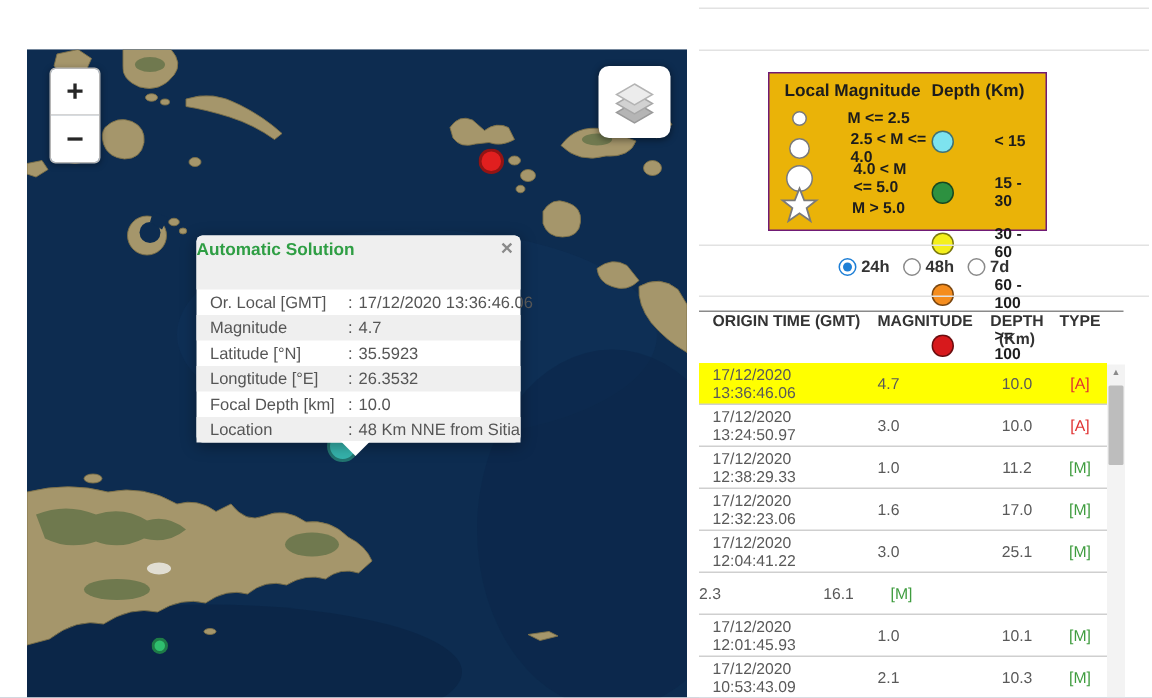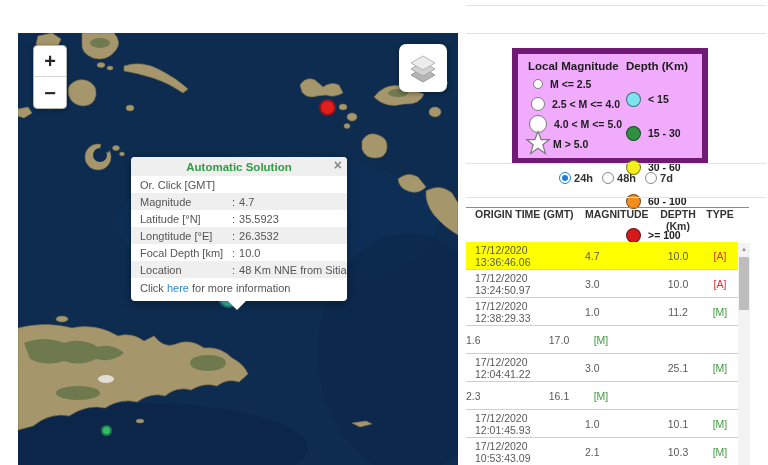--- a/index.html
+++ b/index.html
@@ -19,43 +19,43 @@
   .zoomctrl button{display:block;width:32px;height:31px;background:#fff;border:none;font:700 20px/30px "Liberation Sans",sans-serif;
             color:#262626;cursor:pointer;padding:0;}
   .zoomctrl button:first-child{border-bottom:1px solid #d5d5d5;}
   .layersctrl{position:absolute;left:381px;top:11px;width:48px;height:48px;background:#fff;border-radius:7px;
             box-shadow:0 1px 5px rgba(0,0,0,.45);display:flex;align-items:center;justify-content:center;cursor:pointer;}
 
   
   .popup{position:absolute;left:113px;top:124px;width:216px;background:#fff;border-radius:4px;
          box-shadow:0 2px 10px rgba(0,0,0,.35);font-size:11px;color:#555;z-index:5;}
   .popup-close{position:absolute;right:5px;top:1px;font:700 14px/14px "Liberation Sans",sans-serif;color:#8a8a8a;cursor:pointer;}
-  .popup-title{background:#efefef;text-align:center;font-weight:700;font-size:11.5px;padding:4px 0 3px 0;
+  .popup-title{background:#efefef;font-weight:700;font-size:11.5px;padding:4px 0 20px 0;
                border-radius:4px 4px 0 0;}
   .prow{display:flex;padding:2.5px 9px;}
   .prow:nth-child(even){background:#efefef;}
   .prow .plabel{width:92px;flex:none;}
   .prow .pval{flex:1;white-space:nowrap;}
   .pcolon{margin-right:4px;}
   .popup-more{padding:4px 9px 7px 9px;}
   .popup-more a{text-decoration:none;cursor:pointer;}
   .popup-tail{position:absolute;left:96px;bottom:-9px;width:0;height:0;
               border-left:10px solid transparent;border-right:10px solid transparent;border-top:10px solid #fff;}
 
   
   .panel{position:absolute;left:466px;top:0;width:302px;height:465px;background:#fff;}
   .pdivider{position:absolute;left:0;width:300px;height:0;border-top:1px solid #e2e2e2;}
   .panel-title{position:absolute;left:0;top:11px;width:300px;text-align:center;font-size:12.5px;font-weight:700;color:#333;}
 
-  .legendbox{position:absolute;left:46px;top:48px;width:184px;height:104px;border:6px solid #701a75;background:#f0abfc;}
+  .legendbox{position:absolute;left:46px;top:48px;width:184px;height:104px;border:1px solid #701a75;background:#eab308;}
   .legend-title{font-size:11.5px;font-weight:700;color:#1c1c1c;margin-bottom:4px;}
   .lcol{position:absolute;top:6px;}
   .lcol.mag{left:10px;width:95px;}
   .lcol.dep{left:108px;width:72px;}
-  .litem{display:flex;align-items:center;color:#1c1c1c;font-size:10.5px;font-weight:600;}
+  .litem{display:flex;align-items:center;color:#1c1c1c;font-size:10.5px;font-weight:600;gap:20px;}
   .lcol.mag .litem{margin-bottom:5px;height:15px;}
   .lcol.dep .litem{margin-bottom:3.5px;height:14px;margin-top:20px;}
   .mcircle{border-radius:50%;background:#fff;border:1px solid #7a7a7a;flex:none;margin-right:7px;box-sizing:border-box;}
   .mc1{width:10px;height:10px;margin-left:5px;}
   .mc2{width:14px;height:14px;margin-left:3px;}
   .mc3{width:18px;height:18px;margin-left:1px;}
   .dcircle{width:15px;height:15px;border-radius:50%;border:1px solid rgba(0,0,0,.5);flex:none;margin-right:7px;box-sizing:border-box;}
   .star-wrap{margin:-2px 2px -2px -3px;flex:none;}
 
   .radiogroup{position:absolute;left:0;top:172px;width:300px;display:flex;justify-content:center;gap:9px;
@@ -154,21 +154,22 @@
         <path d="M15,9  L27,16 15,23 3,16Z" fill="#d2d2d2" stroke="#a8a8a8"></path>
         <path d="M15,3  L27,10 15,17 3,10Z" fill="#ececec" stroke="#b4b4b4"></path>
       </svg>
     </div>
 
     <div class="popup">
       <span class="popup-close">×</span>
       <div class="popup-title" style="color: rgb(47, 158, 68);">Automatic Solution</div>
 
       <div class="prow">
-        <span class="plabel">Or. Click [GMT]</span>
+        <span class="plabel">Or. Local [GMT]</span>
+        <span class="pval"><span class="pcolon">:</span><span>17/12/2020 13:36:46.06</span></span>
       </div>
       <div class="prow">
         <span class="plabel">Magnitude</span>
         <span class="pval"><span class="pcolon">:</span><span>4.7</span></span>
       </div>
       <div class="prow">
         <span class="plabel">Latitude [°N]</span>
         <span class="pval"><span class="pcolon">:</span><span>35.5923</span></span>
       </div>
       <div class="prow">
@@ -177,23 +178,20 @@
       </div>
       <div class="prow">
         <span class="plabel">Focal Depth [km]</span>
         <span class="pval"><span class="pcolon">:</span><span>10.0</span></span>
       </div>
       <div class="prow">
         <span class="plabel">Location</span>
         <span class="pval"><span class="pcolon">:</span><span>48 Km NNE from Sitia</span></span>
       </div>
 
-      <div class="popup-more">
-        <span>Click </span><a style="color: rgb(51, 136, 204);">here</a><span> for more information</span>
-      </div>
       <div class="popup-tail"></div>
     </div>
   </div>
 
   <div class="panel">
     <div class="pdivider" style="top:5px"></div>
     <div class="pdivider" style="top:33px"></div>
 
     <div class="legendbox">
       <div class="lcol mag">
@@ -284,20 +282,21 @@
         <span class="c-depth">10.0</span>
         <span class="c-type" style="color: rgb(224, 49, 49);">[A]</span>
       </div>
       <div class="trow" data-selected="false">
         <span class="c-time">17/12/2020 12:38:29.33</span>
         <span class="c-mag">1.0</span>
         <span class="c-depth">11.2</span>
         <span class="c-type" style="color: rgb(63, 156, 63);">[M]</span>
       </div>
       <div class="trow" data-selected="false">
+        <span class="c-time">17/12/2020 12:32:23.06</span>
         <span class="c-mag">1.6</span>
         <span class="c-depth">17.0</span>
         <span class="c-type" style="color: rgb(63, 156, 63);">[M]</span>
       </div>
       <div class="trow" data-selected="false">
         <span class="c-time">17/12/2020 12:04:41.22</span>
         <span class="c-mag">3.0</span>
         <span class="c-depth">25.1</span>
         <span class="c-type" style="color: rgb(63, 156, 63);">[M]</span>
       </div>

